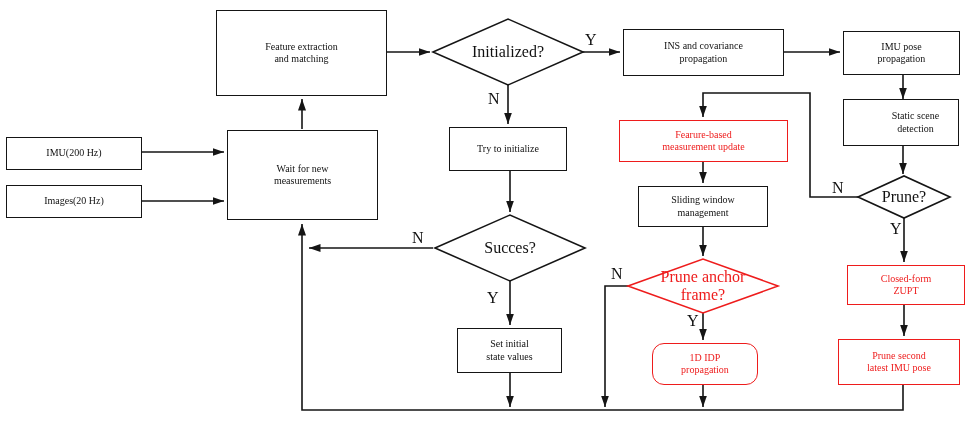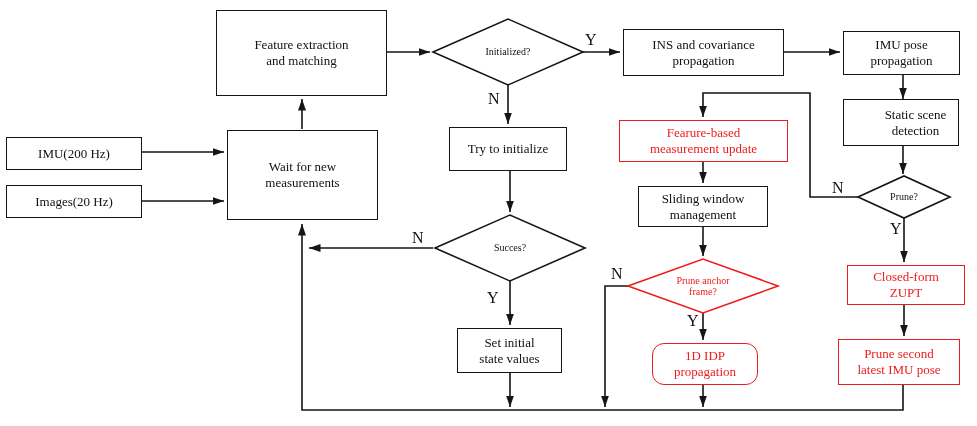--- a/index.html
+++ b/index.html
@@ -21,28 +21,28 @@
   .shape.red{stroke:var(--hl);}
   #ah path{fill:var(--line);}
   .node{
     position:absolute;
     box-sizing:border-box;
     border:1.6px solid var(--line);
     background:#fff;
     display:flex;align-items:center;justify-content:center;
     text-align:center;
     white-space:pre-line;
-    font-size:13px;line-height:1.22;
+    font-size:10px;line-height:1.22;
   }
   .node.red{border-color:var(--hl);color:var(--hl);}
   .dlabel{
     position:absolute;
     display:flex;align-items:center;justify-content:center;
     text-align:center;white-space:pre-line;
-    font-size:10px;line-height:1.12;
+    font-size:16px;line-height:1.12;
     pointer-events:none;
   }
   .dlabel.red{color:var(--hl);}
   .yn{position:absolute;font-size:16px;line-height:1;}
 </style>
 </head>
 <body>
 
 <div class="canvas">
 

